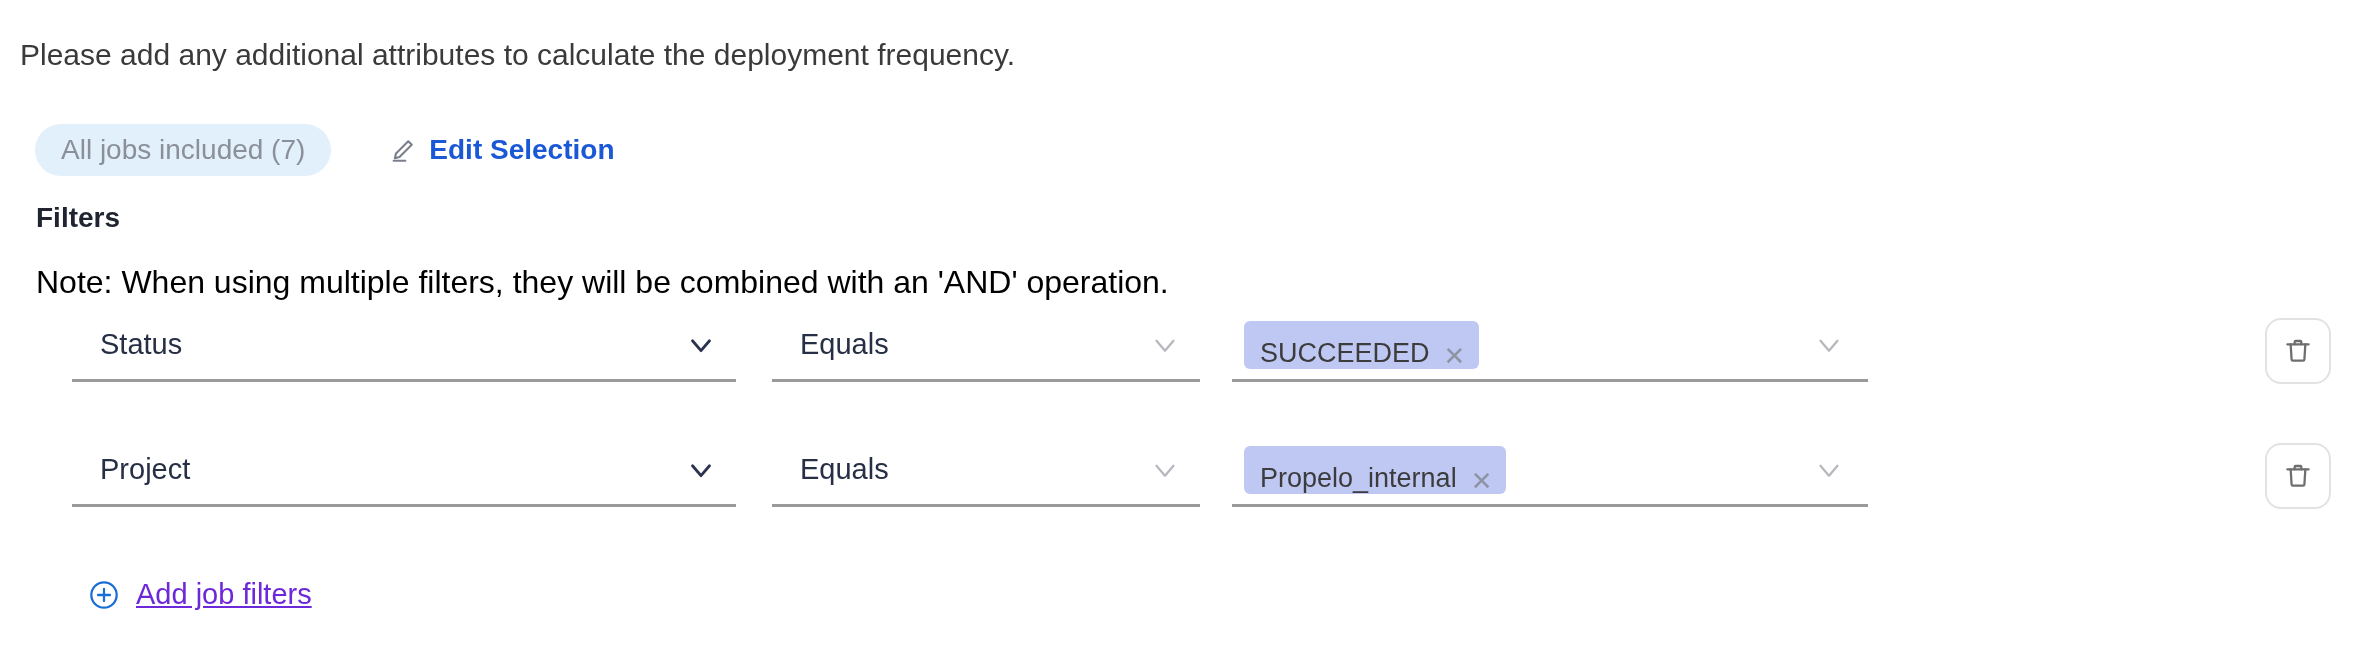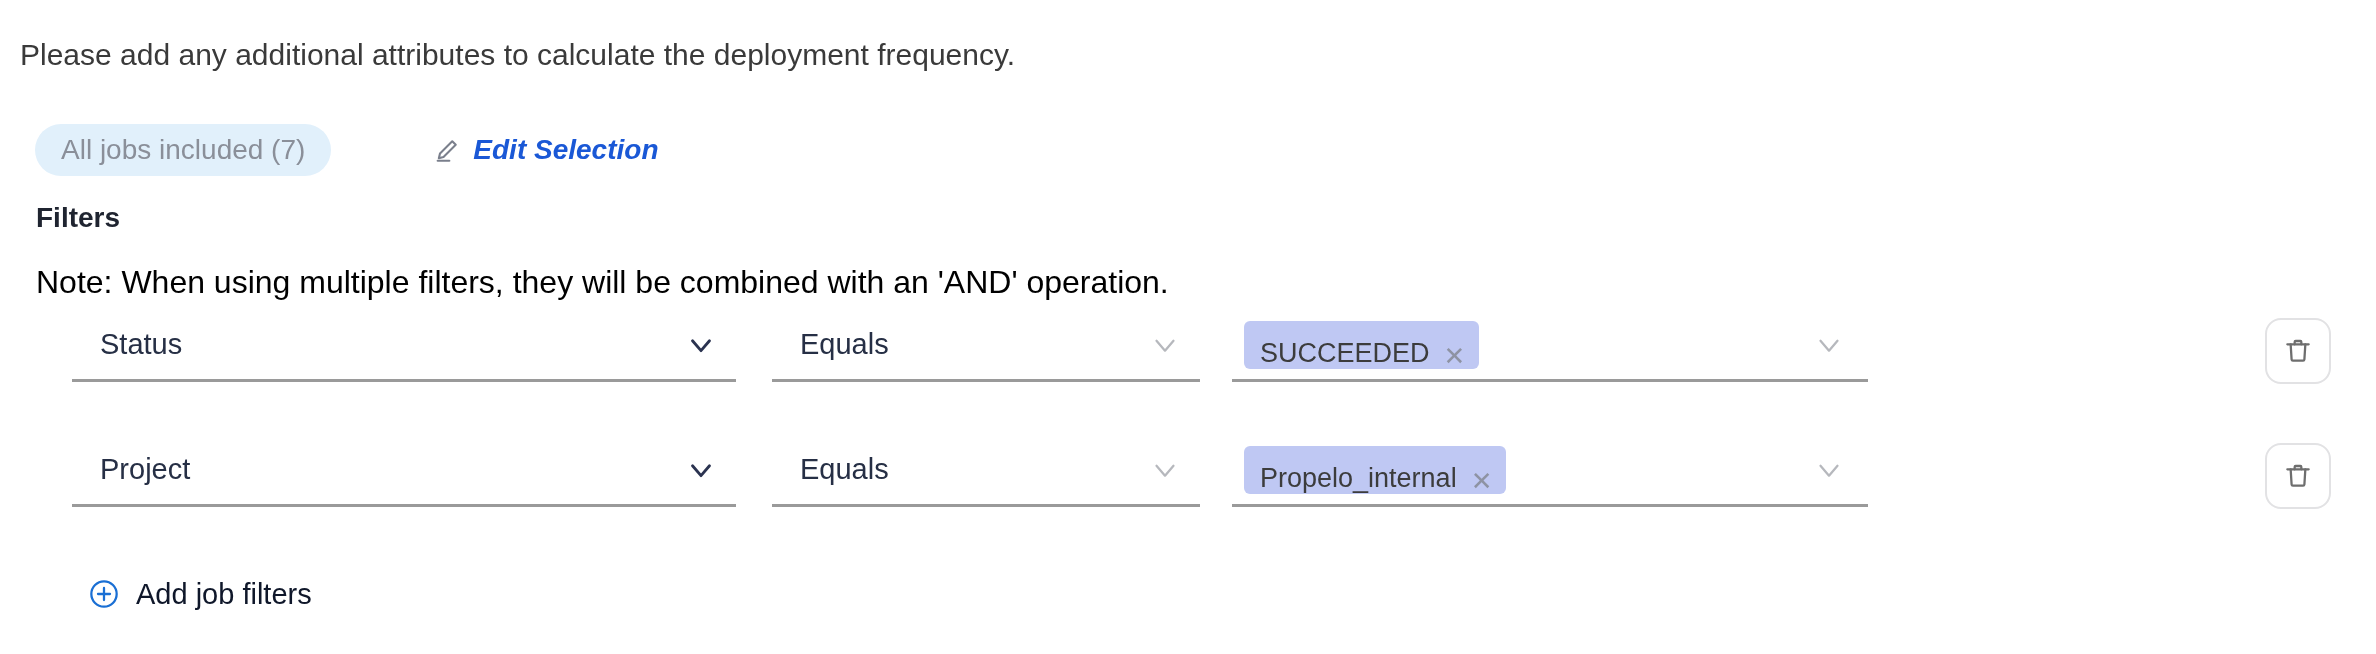--- a/index.html
+++ b/index.html
@@ -36,21 +36,20 @@
   }
 
   
   .selection-row {
     position: absolute;
     left: 35px;
     top: 124px;
     display: flex;
     align-items: center;
     height: 52px;
-    gap: 44px;
   }
   .jobs-chip {
     display: inline-flex;
     align-items: center;
     height: 52px;
     padding: 0 26px;
     border-radius: 26px;
     background: #e1f0fb;
     color: #8a8f99;
     font-size: 28px;
@@ -59,21 +58,20 @@
   }
   .edit-selection {
     display: inline-flex;
     align-items: center;
     margin-left: 58px;
     color: #1a58d6;
     font-size: 28px;
     font-weight: bold;
     white-space: nowrap;
     cursor: pointer;
-    font-style: italic;
   }
   .pencil-icon {
     width: 28px;
     height: 28px;
     margin-right: 12px;
     display: inline-block;
     flex: 0 0 auto;
   }
   .pencil-icon svg { display: block; }
 
@@ -170,25 +168,26 @@
   .trash-btn.r0 { left: 2265px; top: 318px; }
   .trash-btn.r1 { left: 2265px; top: 443px; }
   .trash-btn svg { display: block; color: #6e6e6e; }
 
   
   .add-link {
     position: absolute;
     left: 88px;
     top: 578px;
     display: inline-flex;
-    align-items: flex-start;
-    color: #0f172a;
+    align-items: flex-end;
+    color: #6d28d9;
     font-size: 29px;
     white-space: nowrap;
     cursor: pointer;
+    text-decoration: underline;
   }
   .plus-icon {
     width: 32px;
     height: 32px;
     margin-right: 16px;
     flex: 0 0 auto;
     display: block;
   }
 </style>
 </head>

